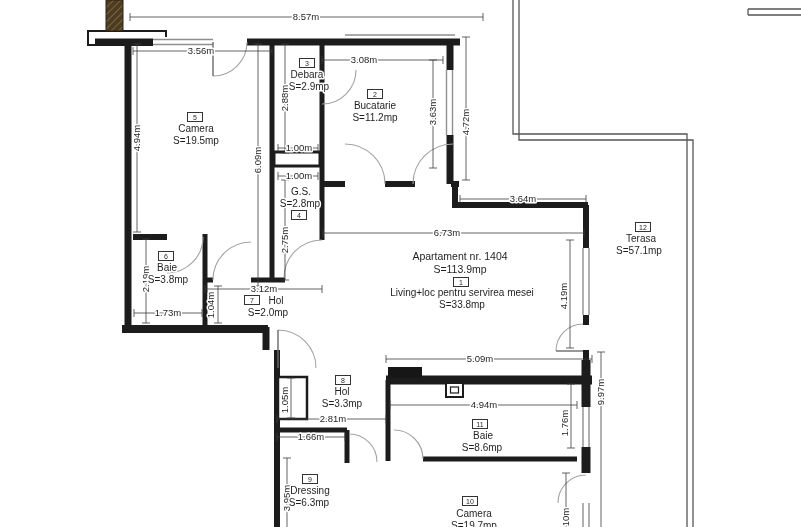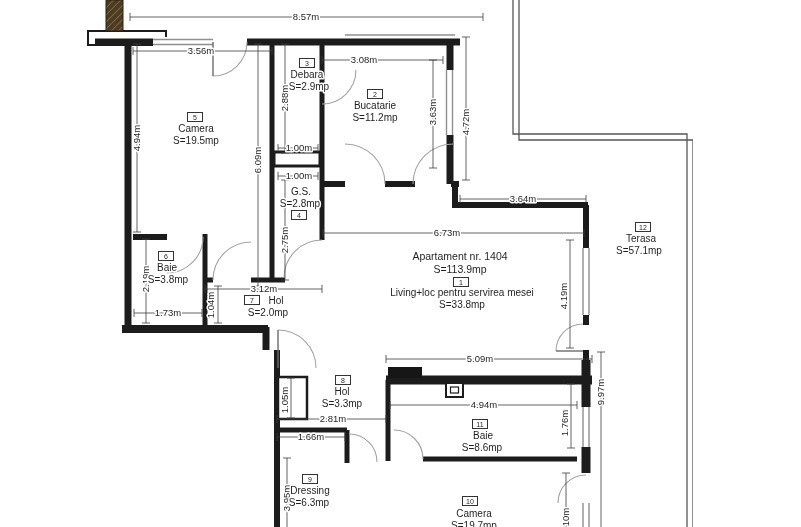--- a/index.html
+++ b/index.html
@@ -1,16 +1,16 @@
 <!DOCTYPE html>
 <html><head>
 <meta charset="utf-8">
 <style>
   html,body{margin:0;padding:0;background:#ffffff;}
-  #stage{position:relative;width:693px;height:527px;background:#ffffff;overflow:hidden;}
+  #stage{position:relative;width:801px;height:527px;background:#ffffff;overflow:hidden;}
   svg{display:block;}
   text{font-family:"Liberation Sans",sans-serif;fill:#1f1f1f;paint-order:stroke;stroke:#ffffff;stroke-width:3px;stroke-linejoin:round;}
   .dim{font-size:9.5px;}
   .room{font-size:10px;}
   .hdr{font-size:10.5px;}
   .num{font-size:7px;stroke-width:0;}
   .wall{stroke:#1c1c1c;fill:none;}
   .arc{stroke:#a3a3a3;stroke-width:1.1;fill:none;}
   .leaf{stroke:#6a6a6a;stroke-width:1.4;fill:none;}
   .dimln{stroke:#3c3c3c;stroke-width:0.8;fill:none;}

